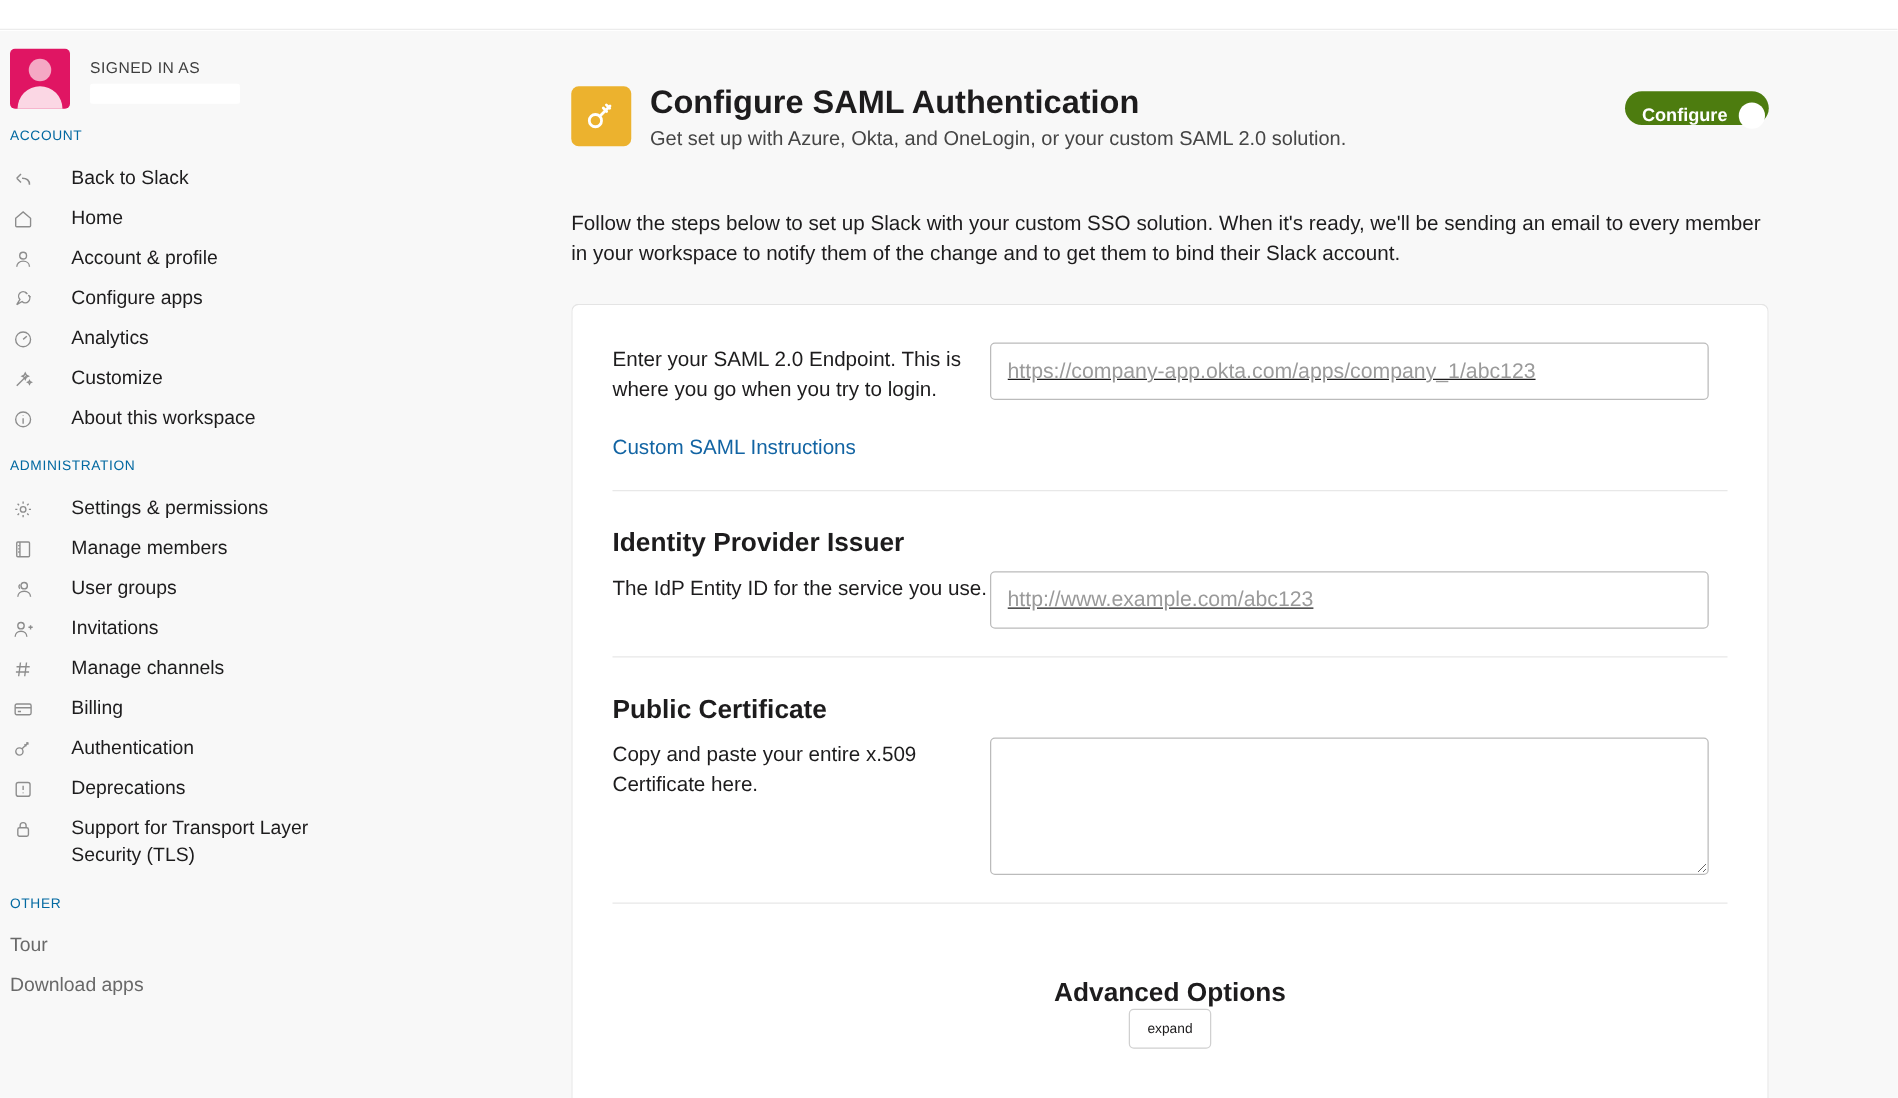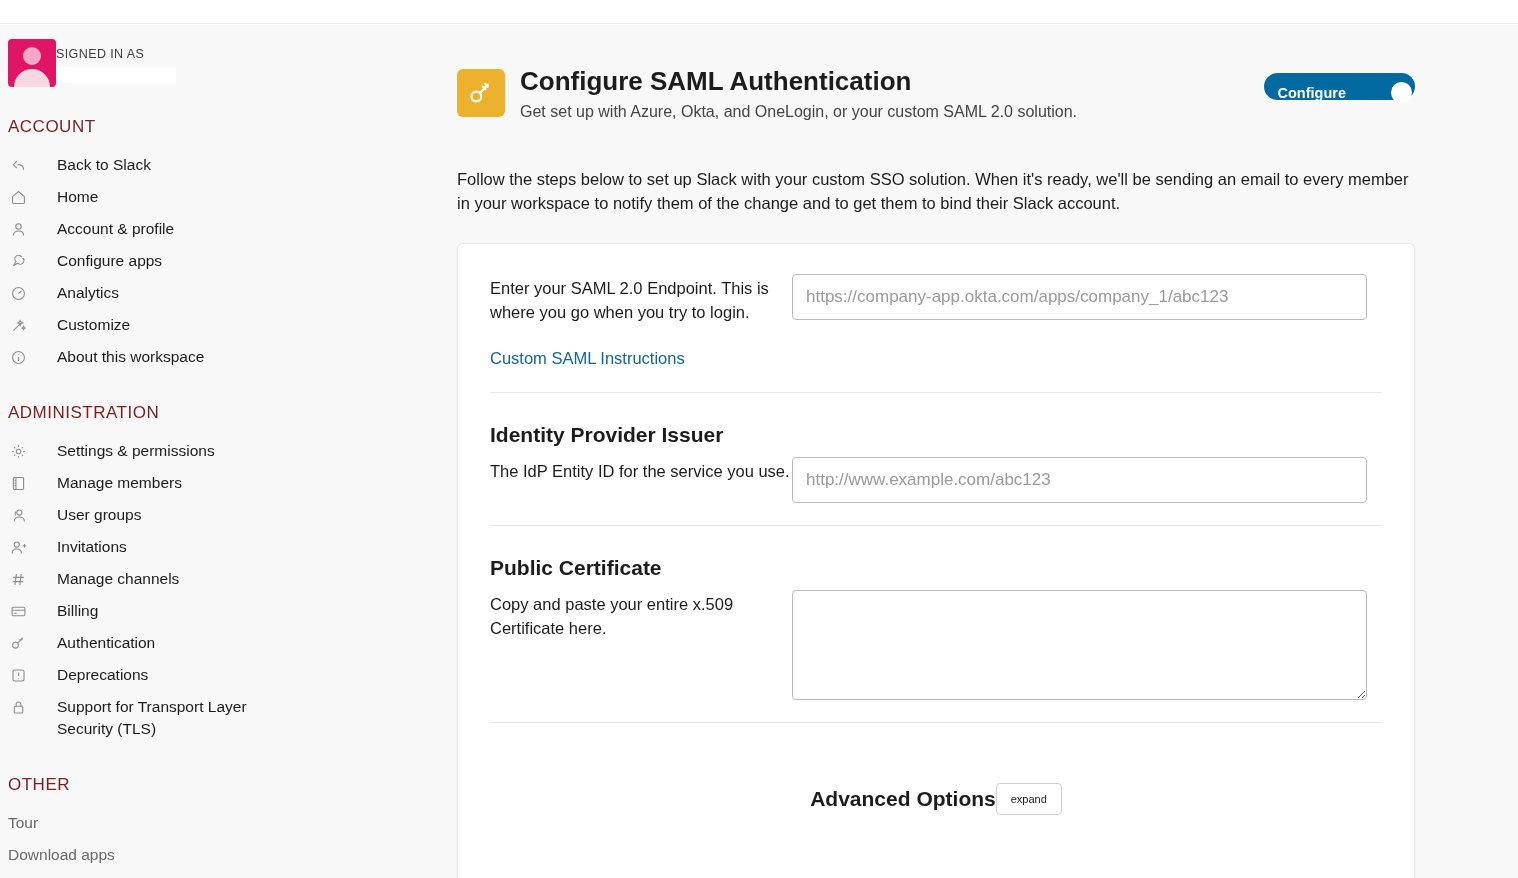--- a/index.html
+++ b/index.html
@@ -28,20 +28,21 @@
     width: 432px;
     flex: 0 0 432px;
     background: #f8f8f8;
     padding: 0;
     position: relative;
   }
   .signed-in-row {
     display: flex;
     align-items: flex-start;
     padding: 14px 0 0 8px;
+    gap: 16px;
   }
   .avatar {
     width: 48px; height: 48px;
     background: #e01563;
     border-radius: 4px;
     position: relative;
     overflow: hidden;
     flex: 0 0 48px;
   }
   .avatar .head {
@@ -65,26 +66,26 @@
     color: #3d3d3d;
     text-transform: uppercase;
   }
   .signed-in-name {
     margin-top: 6px;
     width: 120px; height: 16px;
     background: #ffffff;
     border-radius: 2px;
   }
   .sb-section-title {
-    font-size: 17px;
+    font-size: 11px;
     letter-spacing: 0.5px;
-    color: #7f1d1d;
+    color: #0369a1;
     text-transform: uppercase;
     padding: 0 0 0 8px;
-    margin-top: 30px;
+    margin-top: 16px;
     margin-bottom: 12px;
   }
   .sb-item {
     display: flex;
     align-items: flex-start;
     gap: 29px;
     padding: 5px 8px 5px 8px;
     font-size: 15.5px;
     color: #1d1c1d;
     cursor: pointer;
@@ -135,29 +136,28 @@
   .page-sub {
     font-size: 16px;
     color: #454545;
     margin-top: 4px;
     line-height: 22px;
   }
   .configure-toggle {
     position: absolute;
     right: 103px;
     top: 48px;
-    background: #0369a1;
+    background: #4d7c0f;
     border-radius: 18px;
     height: 27px;
     display: flex;
     align-items: center;
     padding: 12px 3px 0 14px;
     cursor: pointer;
     border: none;
-    gap: 36px;
   }
   .configure-toggle .ct-label {
     color: #ffffff;
     font-size: 14.5px;
     font-weight: bold;
     margin-right: 9px;
   }
   .configure-toggle .knob {
     width: 21px; height: 21px;
     border-radius: 50%;
@@ -211,20 +211,21 @@
     width: 575px;
     height: 46px;
     border: 1px solid #bbbbbb;
     border-radius: 4px;
     font-size: 17px;
     font-family: "Liberation Sans", sans-serif;
     padding: 0 13px;
     color: #1d1c1d;
     background: #ffffff;
     outline: none;
+    text-decoration: underline;
   }
   .txt-input::placeholder { color: #9a9a9a; }
   .txt-input.focused { caret-color: #1d1c1d; }
   .txt-area {
     width: 575px;
     height: 110px;
     border: 1px solid #bbbbbb;
     border-radius: 4px;
     font-size: 17px;
     font-family: "Liberation Sans", sans-serif;
@@ -233,20 +234,21 @@
     background: #ffffff;
     outline: none;
     resize: vertical;
     display: block;
   }
   .adv-row {
     display: flex;
     align-items: center;
     justify-content: center;
     padding-top: 30px;
+    flex-direction: column;
   }
   .expand-btn {
     border: 1px solid #d0d0d0;
     background: #ffffff;
     border-radius: 4px;
     font-size: 11px;
     font-family: "Liberation Sans", sans-serif;
     color: #1d1c1d;
     padding: 9px 14px;
     cursor: pointer;

